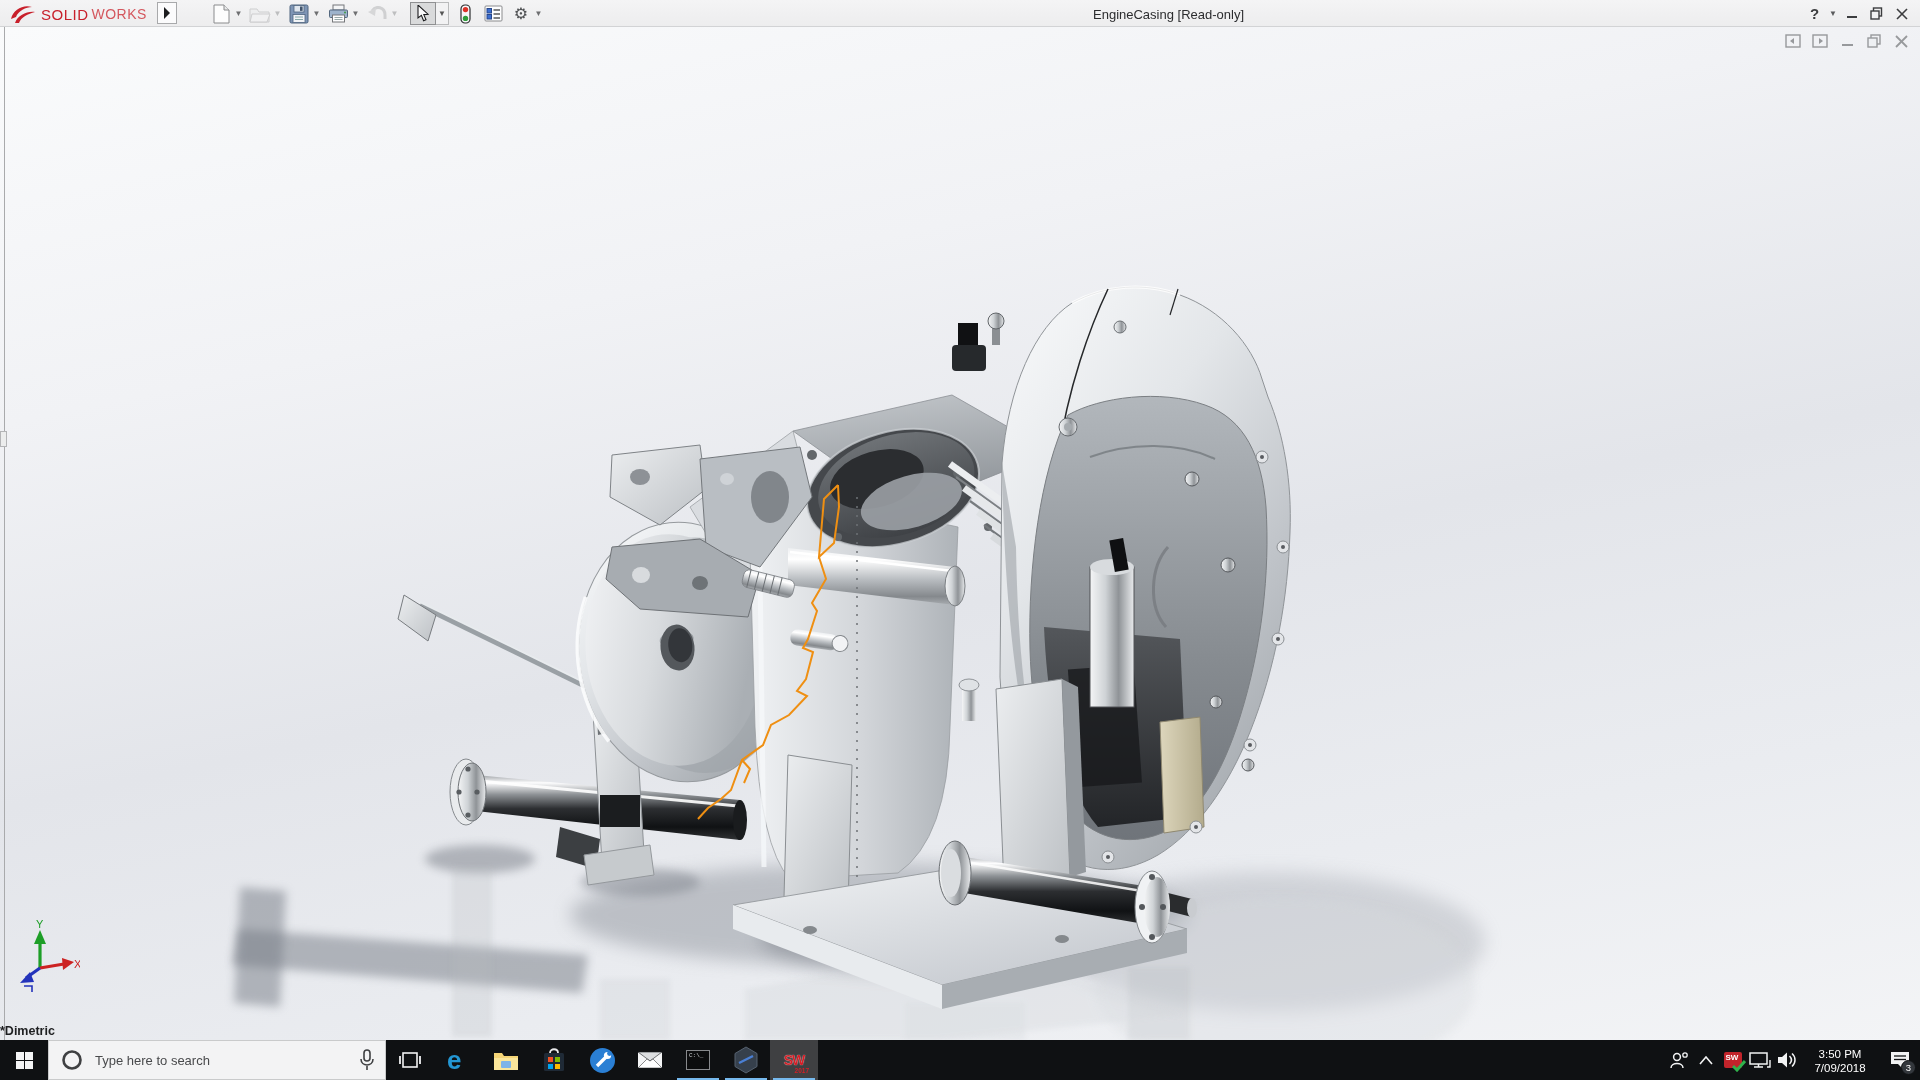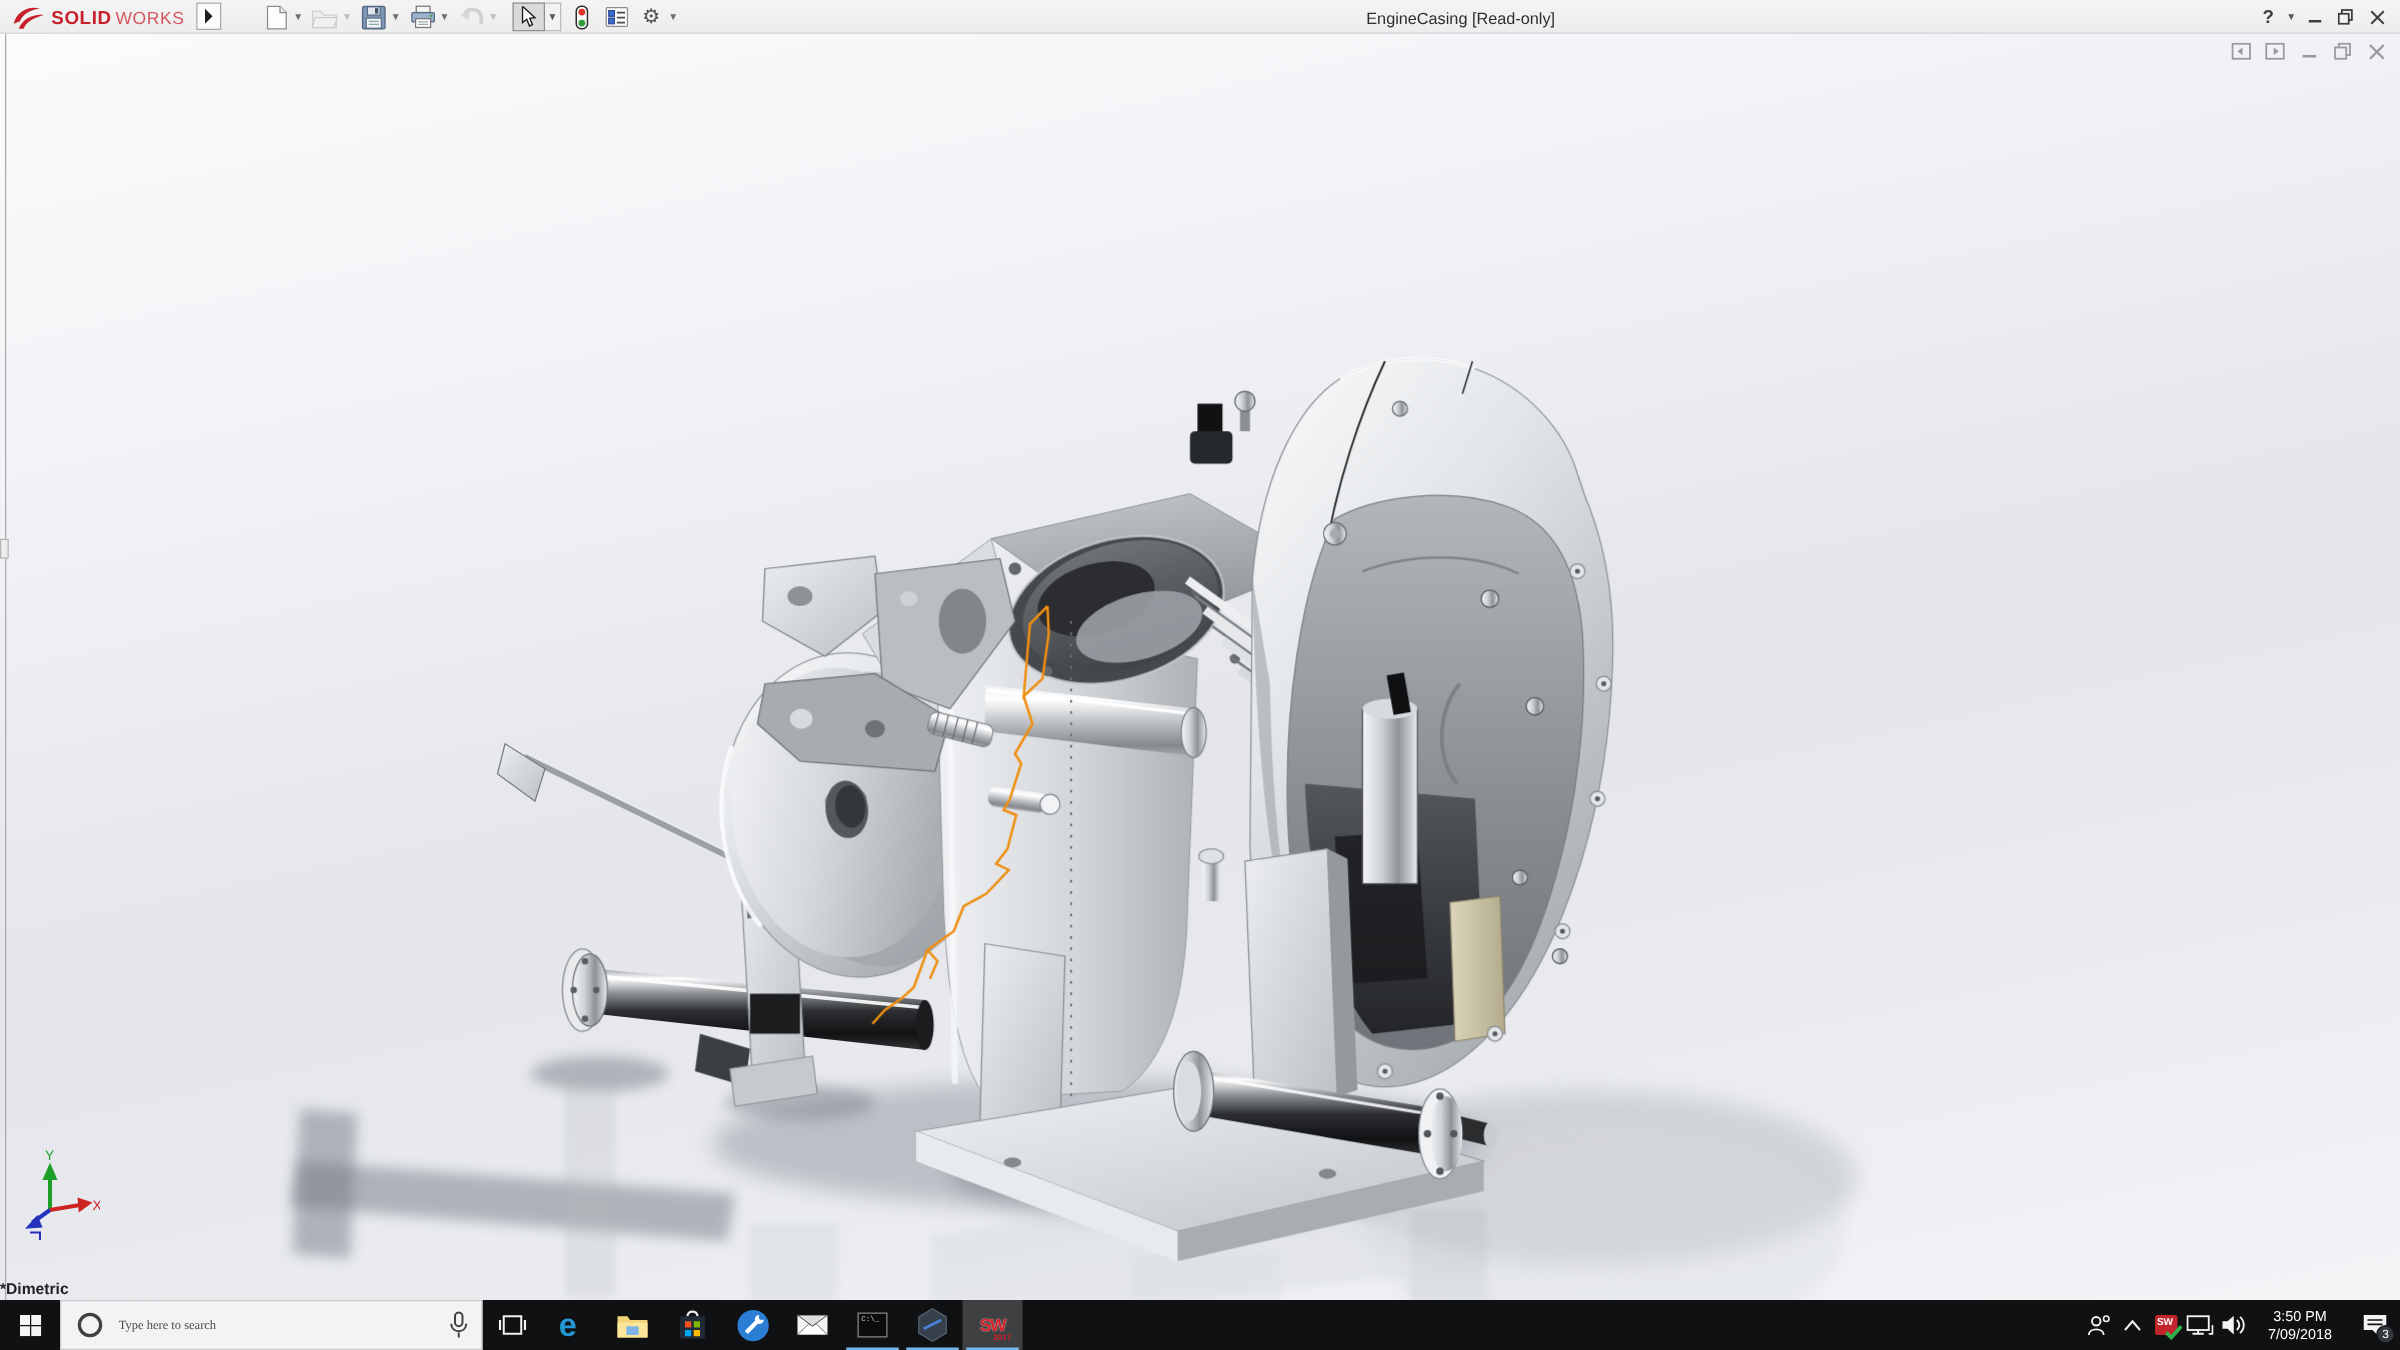--- a/index.html
+++ b/index.html
@@ -3,21 +3,21 @@
 <meta charset="utf-8">
 <style>
   * { margin:0; padding:0; box-sizing:border-box; }
   html,body { width:1920px; height:1080px; overflow:hidden; font-family:"Liberation Sans", sans-serif; background:#e8eaee; }
   #stage { position:relative; width:1920px; height:1080px; }
 
   
   .titlebar { position:absolute; top:0; left:0; width:1920px; height:27px;
     background:linear-gradient(#f4f4f5,#ededee); border-bottom:1px solid #d2d3d5; z-index:30; }
   .logo { position:absolute; left:8px; top:3px; height:22px; display:flex; align-items:center; gap:3px; }
-  .logo-solid { color:#c8202b; font-weight:bold; font-size:15px; letter-spacing:.5px; }
+  .logo-solid { color:#c8202b; font-weight:normal; font-size:15px; letter-spacing:.5px; }
   .logo-works { color:#d4575e; font-weight:normal; font-size:14px; letter-spacing:.5px; }
   .flyout-btn { position:absolute; left:157px; top:2px; width:20px; height:22px; background:#fbfbfc;
     border:1px solid #a8a9ab; display:flex; align-items:center; justify-content:center; }
   .tb-row { position:absolute; left:205px; top:0; height:27px; display:flex; align-items:center; }
   .tb-icon { width:24px; height:24px; display:flex; align-items:center; justify-content:center; margin-left:4px; }
   .tb-caret { width:11px; height:24px; display:flex; align-items:center; justify-content:center; color:#6d6e70; font-size:8px; }
   .tb-caret.dis { color:#bdbebf; }
   .tb-sel { width:26px; height:23px; background:#d9dadb; border:1px solid #8f9092; display:flex; align-items:center; justify-content:center; margin-left:10px; }
   .tb-sel-caret { width:13px; height:23px; border:1px solid #b9babb; border-left:none; background:#f2f2f3; display:flex; align-items:center; justify-content:center; color:#555; font-size:8px; }
   .gear-glyph { font-size:16px; color:#4f5153; line-height:1; }
@@ -34,21 +34,21 @@
   .model-svg { position:absolute; inset:0; }
   .doc-controls { position:absolute; top:6px; right:10px; display:flex; gap:9px; align-items:center; }
   .doc-btn { width:18px; height:16px; display:flex; align-items:center; justify-content:center; }
   .triad { position:absolute; left:12px; bottom:46px; }
   .view-label { position:absolute; left:0; bottom:2px; font-size:12.5px; font-weight:bold; color:#1e1f21; }
 
   
   .taskbar { position:absolute; left:0; bottom:0; width:1920px; height:40px; background:#0f1113; display:flex; align-items:stretch; z-index:40; }
   .start-btn { width:48px; display:flex; align-items:center; justify-content:center; }
   .search-box { width:338px; background:#f3f3f4; border:1px solid #c9cacb; display:flex; align-items:center; padding:0 10px 0 12px; }
-  .search-box .ph { flex:1; font-size:10px; color:#494a4c; margin-left:12px;font-family:Liberation Serif, serif; }
+  .search-box .ph { flex:1; font-size:13px; color:#494a4c; margin-left:12px; }
   .app-slot { width:48px; position:relative; display:flex; align-items:center; justify-content:center; }
   .app-slot.active { background:rgba(255,255,255,.20); }
   .run-line { position:absolute; bottom:0; left:3px; width:42px; height:2px; background:#76b9ed; }
   .tray { margin-left:auto; display:flex; align-items:center; }
   .tray-ico { width:27px; height:40px; display:flex; align-items:center; justify-content:center; }
   .clock { width:80px; text-align:center; color:#fff; font-size:11.5px; line-height:14px; padding-top:1px; }
   .action-slot { width:40px; height:40px; position:relative; display:flex; align-items:center; justify-content:center; }
   .ac-badge { position:absolute; right:4px; bottom:5px; width:15px; height:15px; border-radius:50%; background:#33373c; color:#fff;
     font-size:9.5px; display:flex; align-items:center; justify-content:center; border:1px solid #0f1113; }
   .sw-task { position:relative; width:26px; height:26px; display:flex; align-items:center; justify-content:center; }

